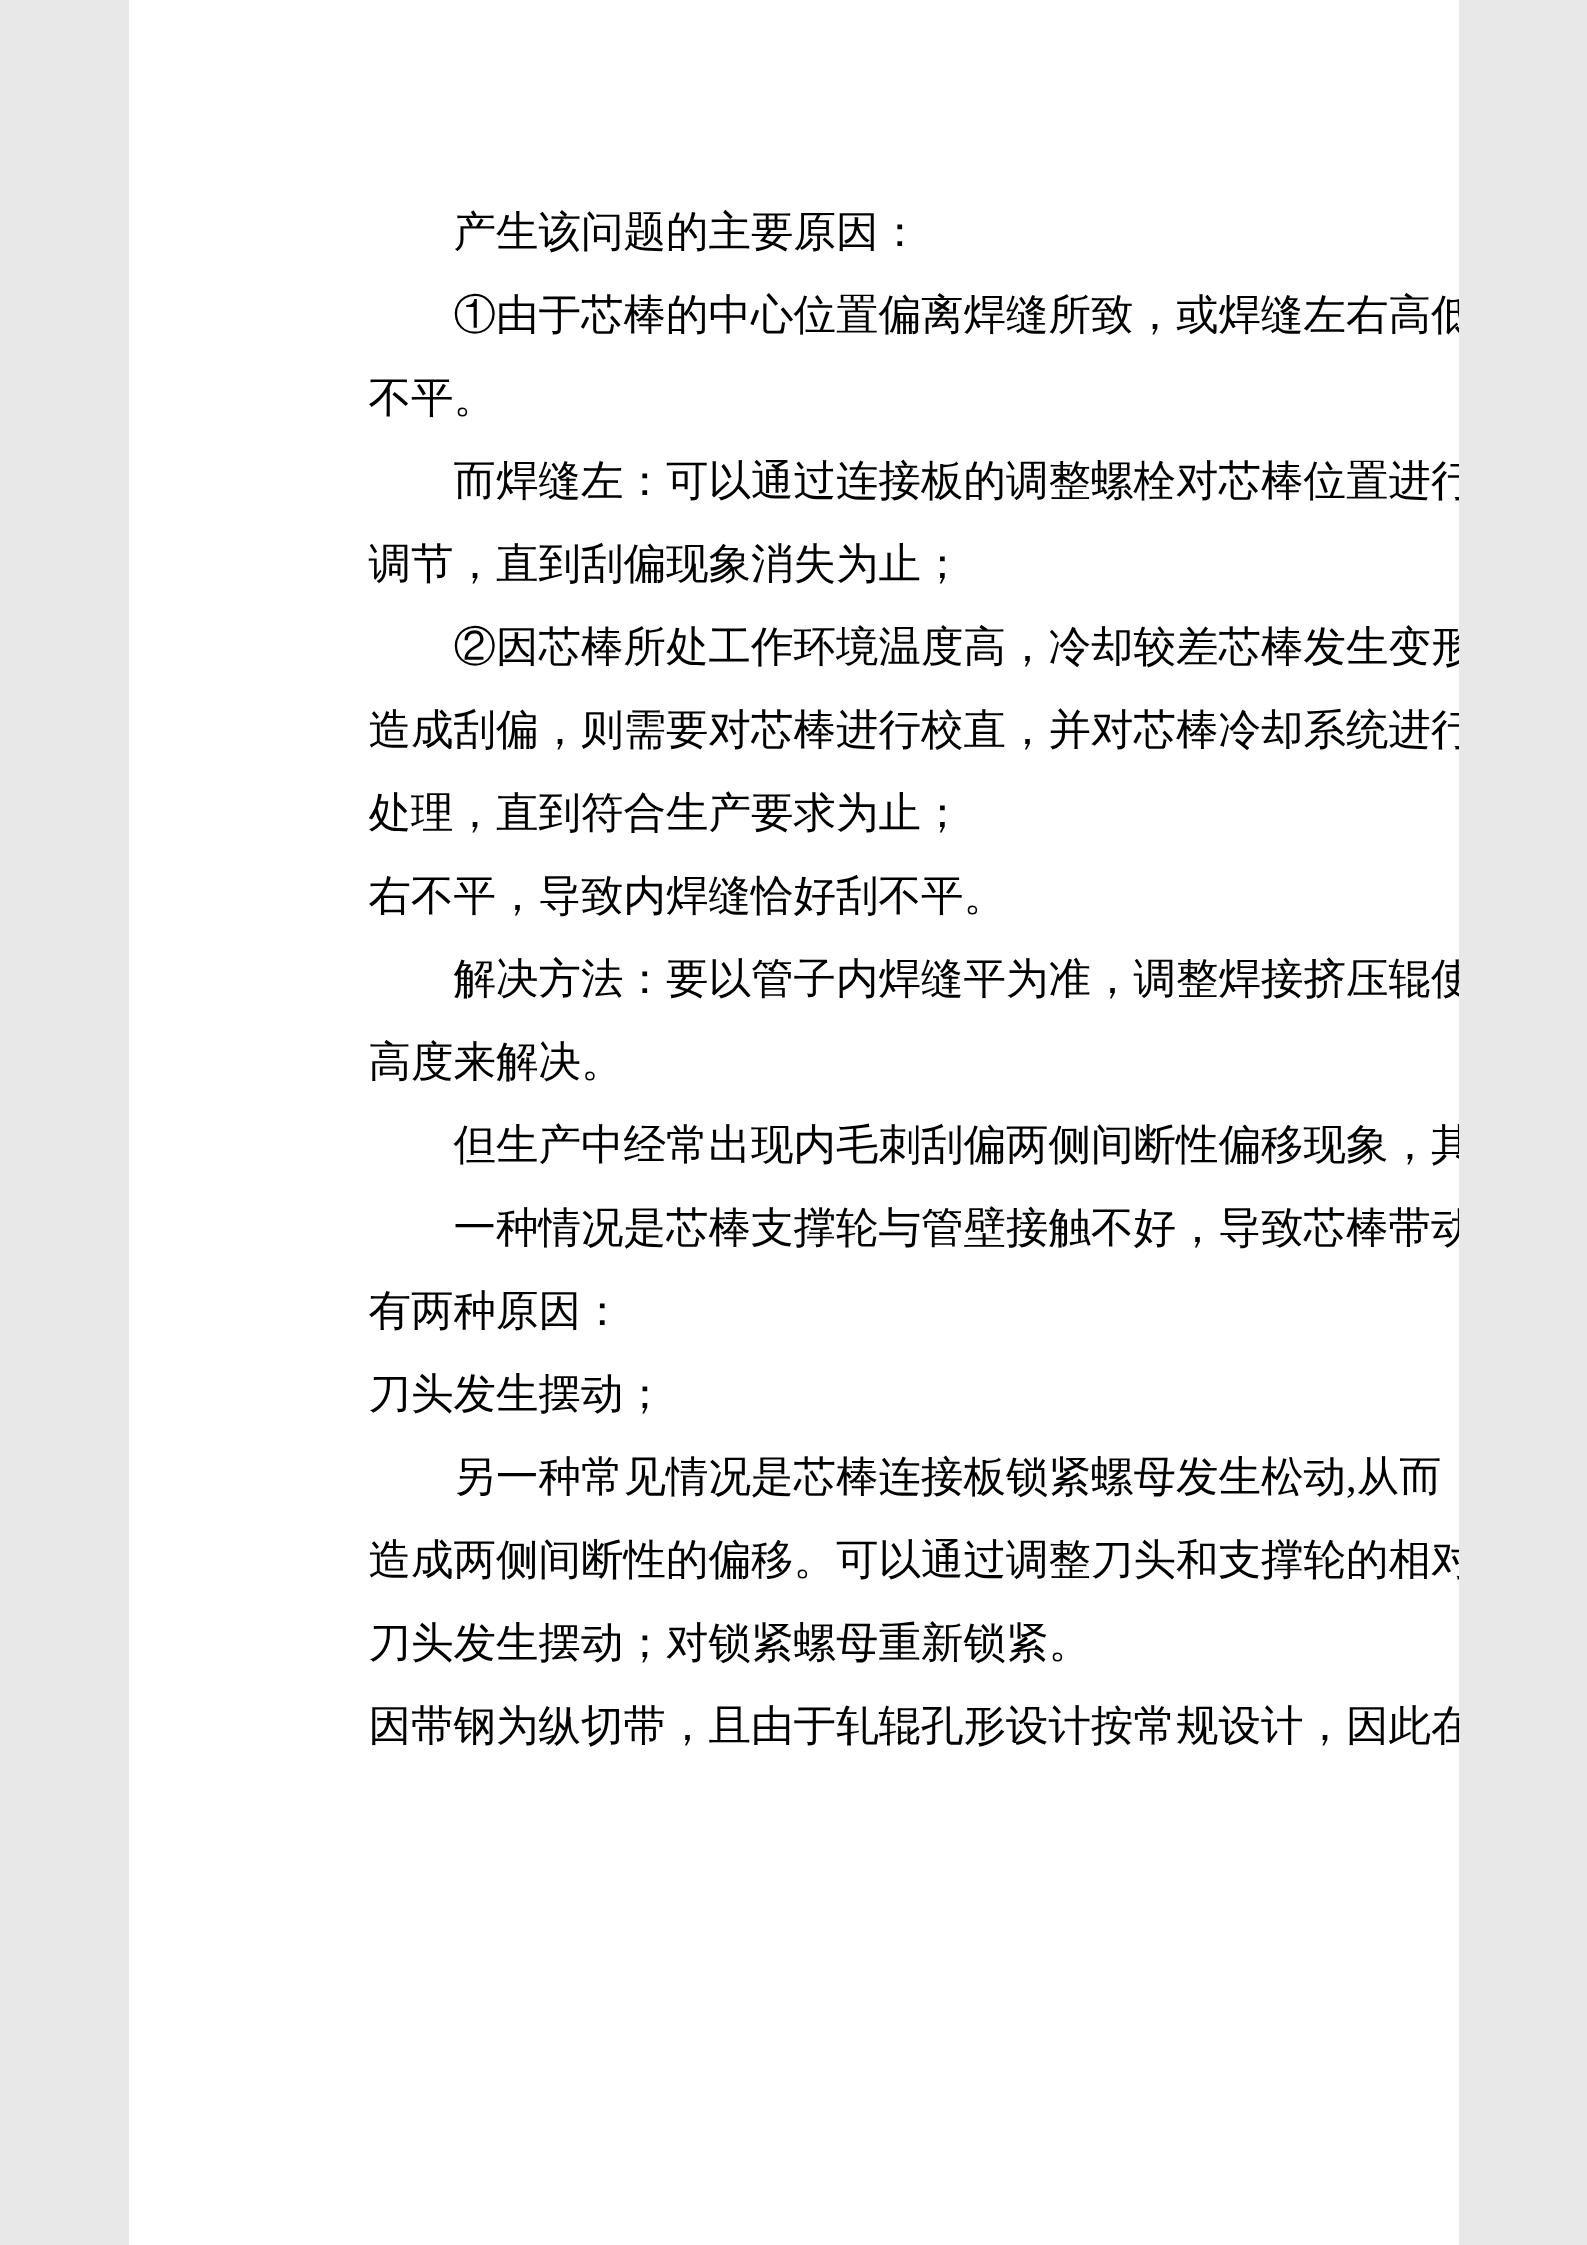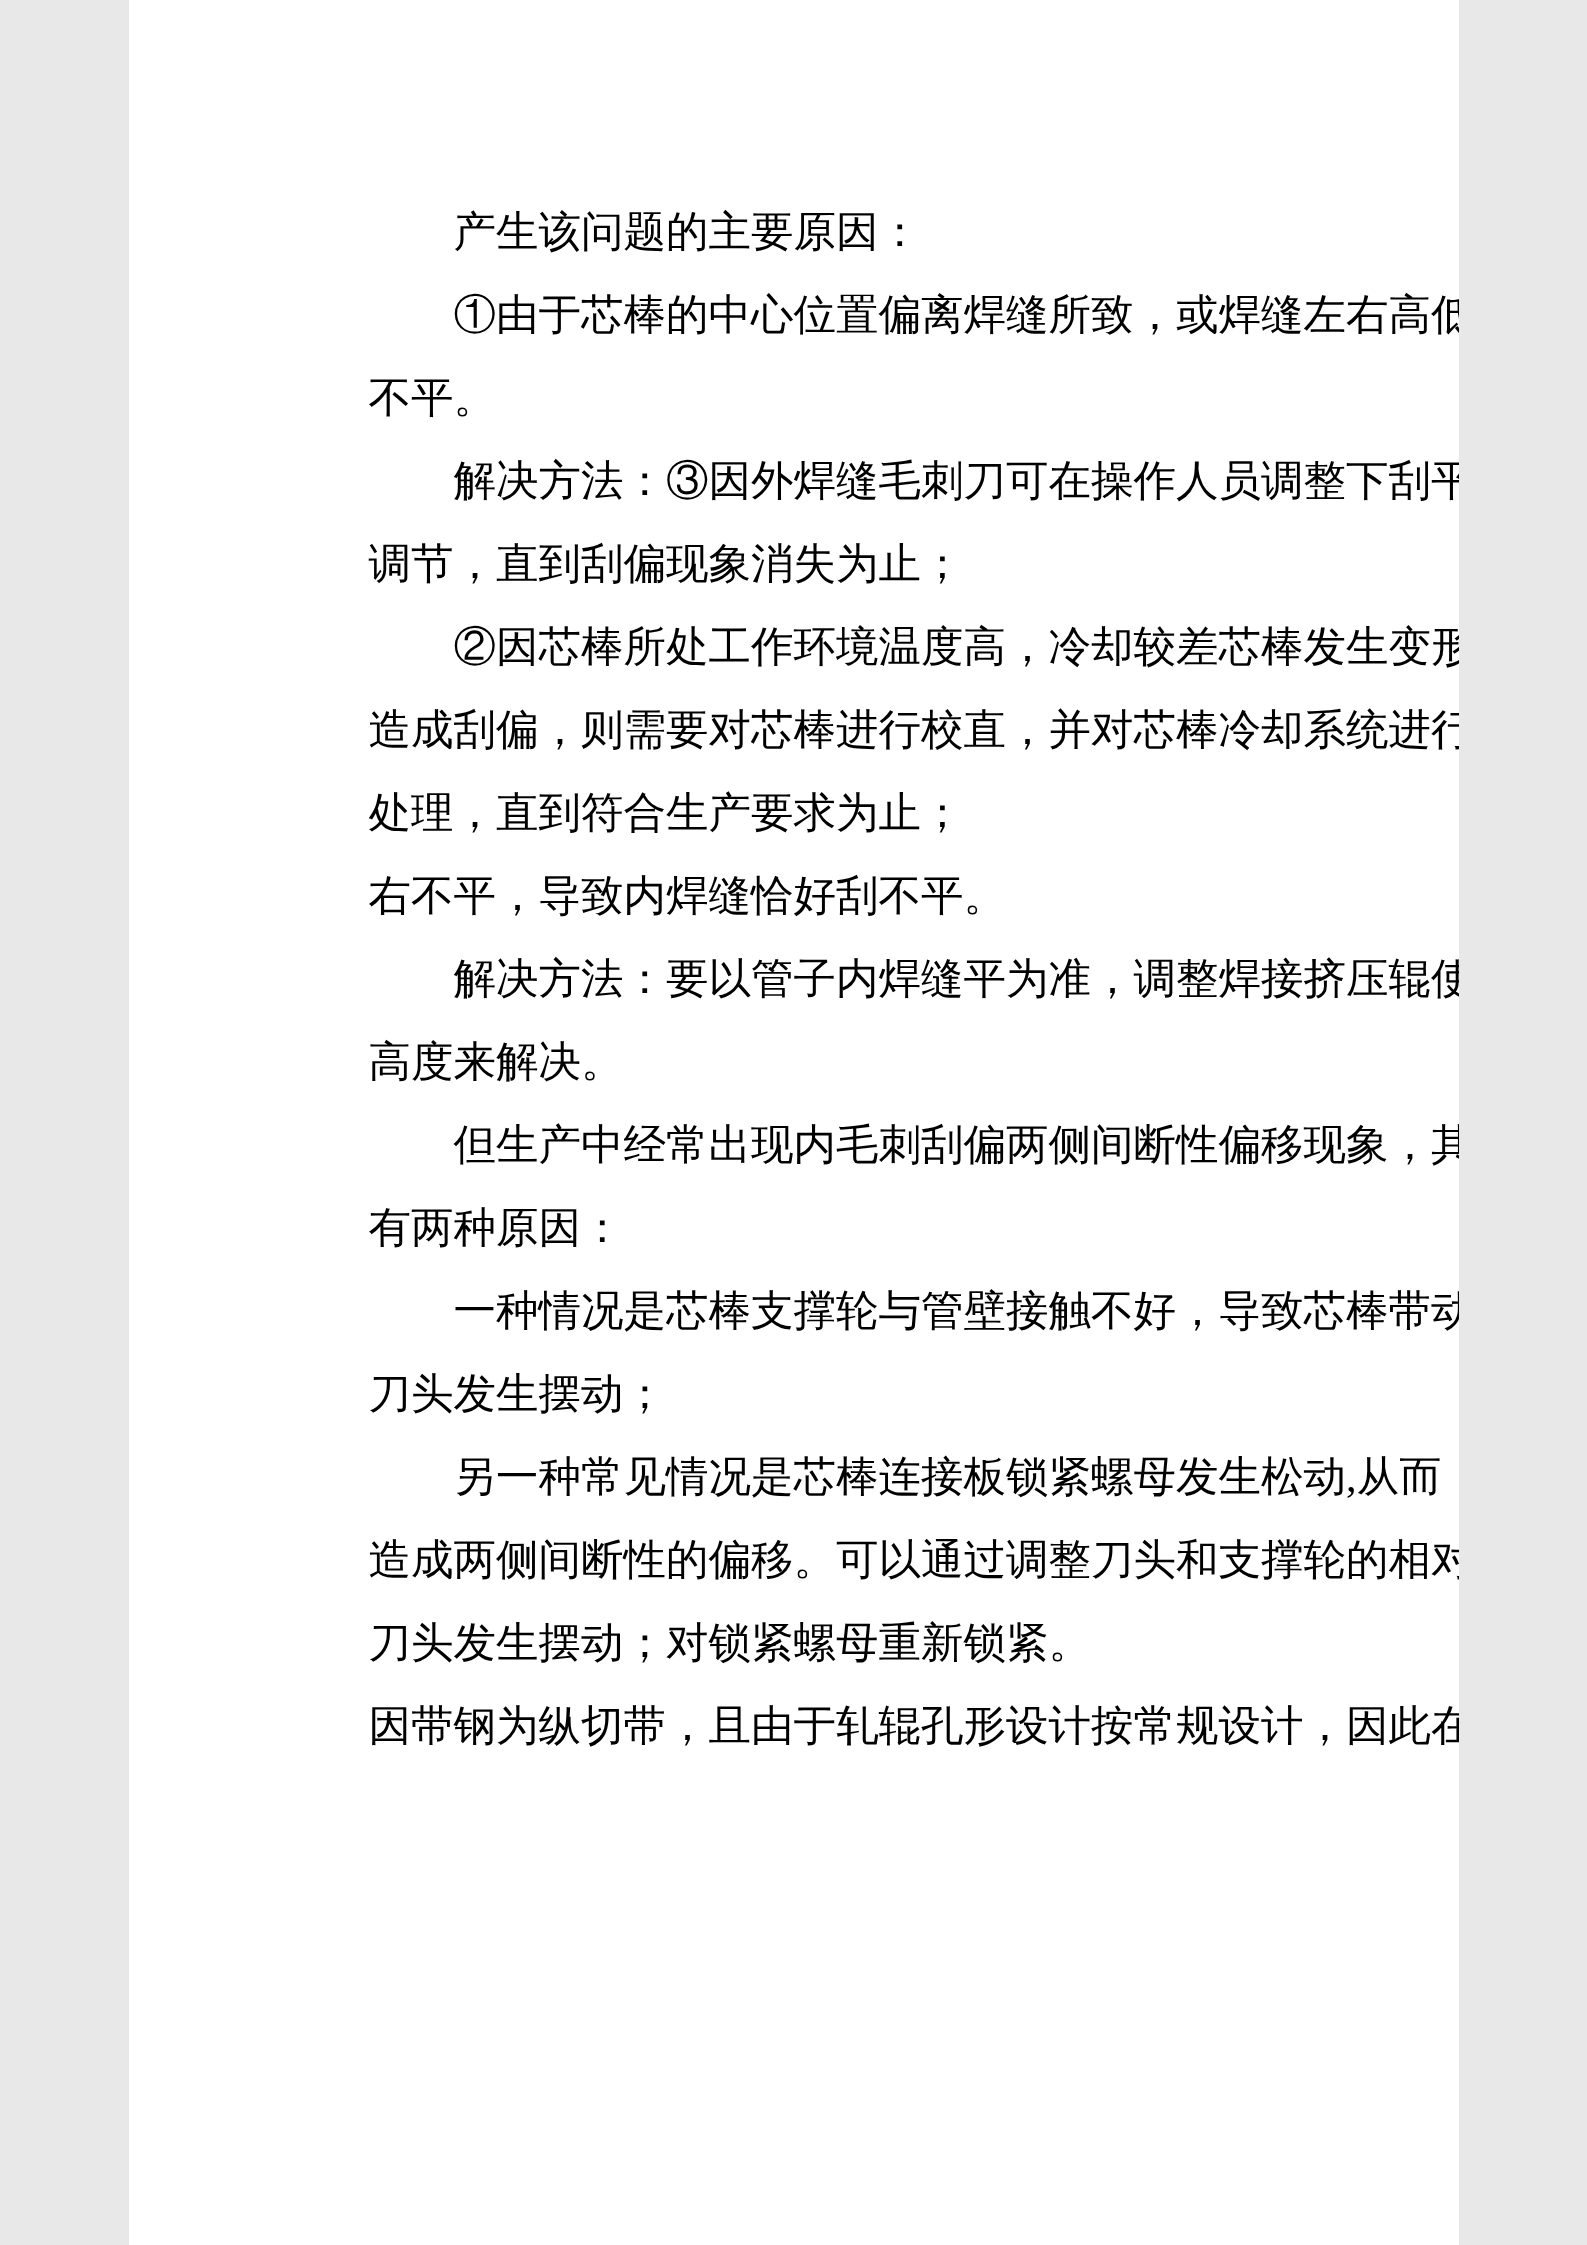--- a/index.html
+++ b/index.html
@@ -38,30 +38,30 @@
   }
 </style>
 </head>
 <body>
 
 <div class="page">
   <div class="doc-body">
     <div class="line indent">产生该问题的主要原因：</div>
     <div class="line indent">①由于芯棒的中心位置偏离焊缝所致，或焊缝左右高低</div>
     <div class="line">不平。</div>
-    <div class="line indent">解决方法：③因外焊缝毛刺刀可在操作人员调整下刮平</div>
+    <div class="line indent">而焊缝左：可以通过连接板的调整螺栓对芯棒位置进行</div>
     <div class="line">调节，直到刮偏现象消失为止；</div>
     <div class="line indent">②因芯棒所处工作环境温度高，冷却较差芯棒发生变形</div>
     <div class="line">造成刮偏，则需要对芯棒进行校直，并对芯棒冷却系统进行</div>
     <div class="line">处理，直到符合生产要求为止；</div>
     <div class="line">右不平，导致内焊缝恰好刮不平。</div>
     <div class="line indent">解决方法：要以管子内焊缝平为准，调整焊接挤压辊使</div>
     <div class="line">高度来解决。</div>
     <div class="line indent">但生产中经常出现内毛刺刮偏两侧间断性偏移现象，其</div>
+    <div class="line indent">一种情况是芯棒支撑轮与管壁接触不好，导致芯棒带动</div>
     <div class="line">有两种原因：</div>
-    <div class="line indent">一种情况是芯棒支撑轮与管壁接触不好，导致芯棒带动</div>
     <div class="line">刀头发生摆动；</div>
     <div class="line indent">另一种常见情况是芯棒连接板锁紧螺母发生松动,从而</div>
     <div class="line">造成两侧间断性的偏移。可以通过调整刀头和支撑轮的相对</div>
     <div class="line">刀头发生摆动；对锁紧螺母重新锁紧。</div>
     <div class="line">因带钢为纵切带，且由于轧辊孔形设计按常规设计，因此在</div>
   </div>
 </div>
 
 </body></html>

